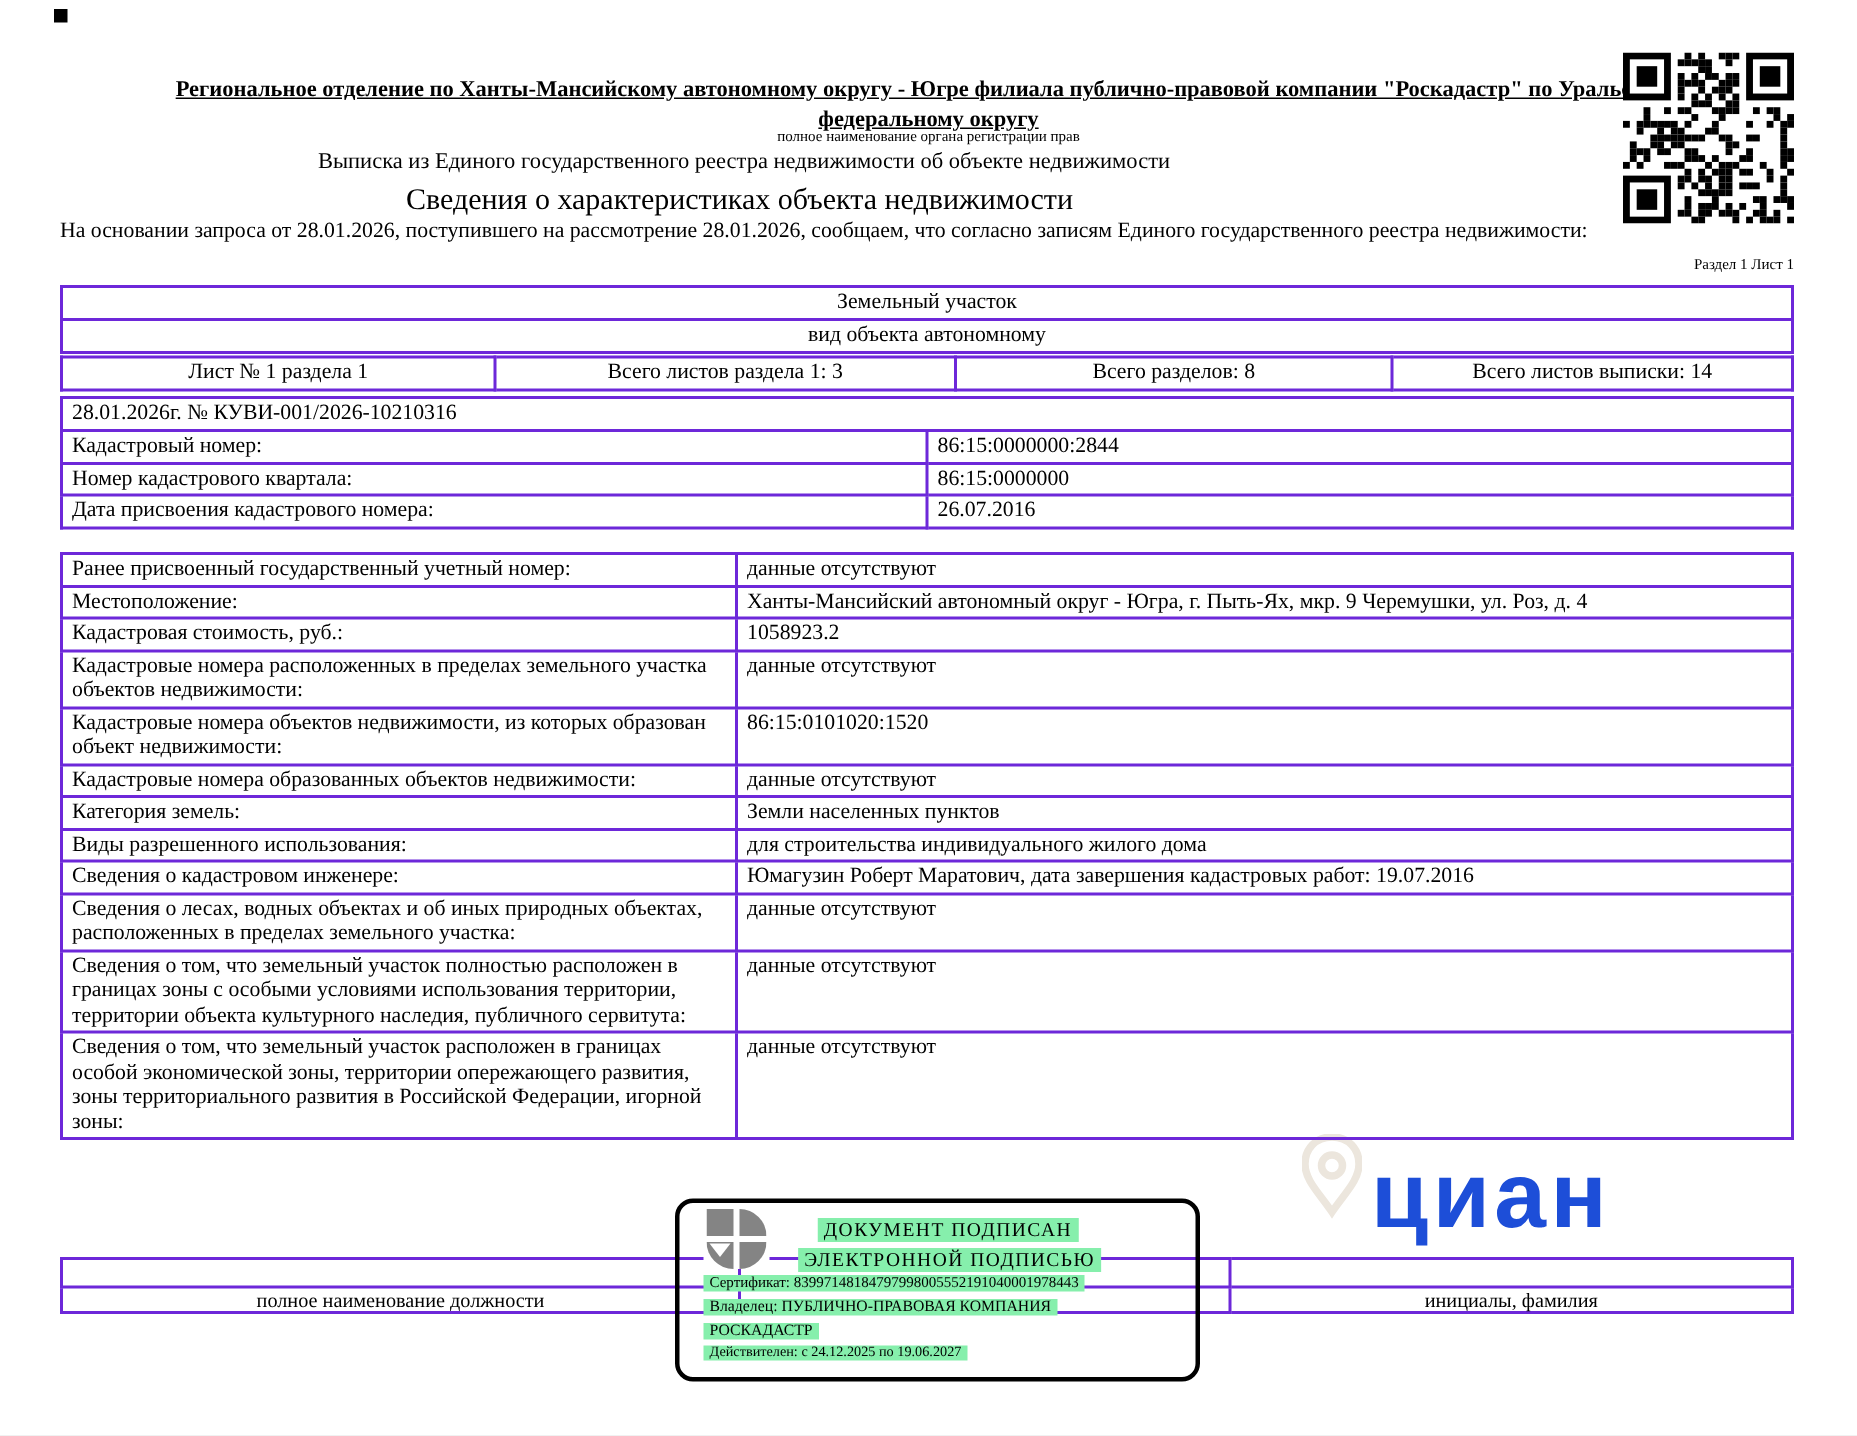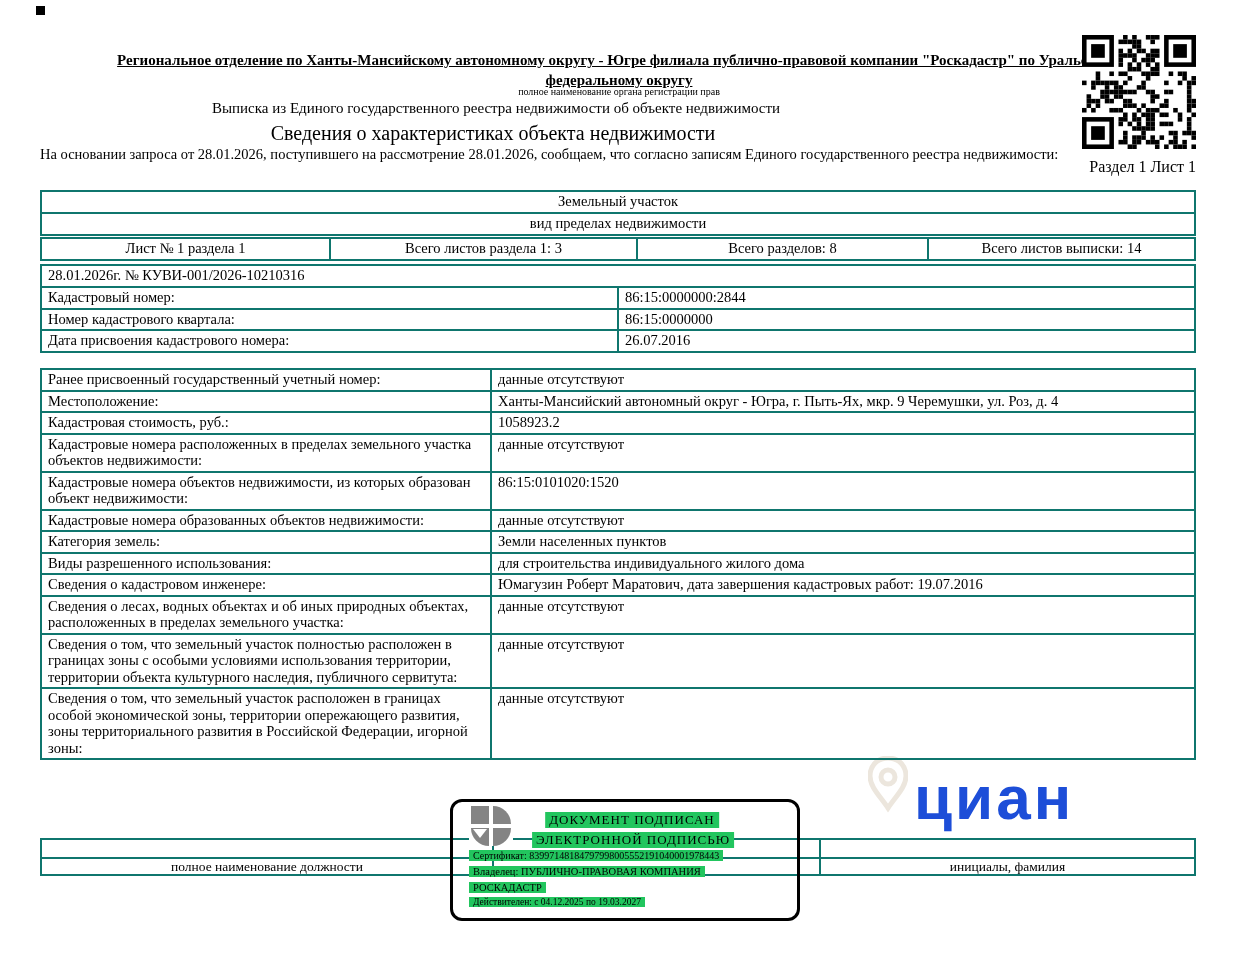--- a/index.html
+++ b/index.html
@@ -1,38 +1,38 @@
 <!DOCTYPE html>
 <html><head>
 <meta charset="utf-8">
 <style>
   html,body{margin:0;padding:0;background:#e8e8e8;}
   .page{position:relative;width:1238px;height:957px;background:#fff;margin:0 auto;
         font-family:"Liberation Serif","DejaVu Serif",serif;color:#000;overflow:hidden;}
   .abs{position:absolute;}
   .center{text-align:center;}
   .doc-table{position:absolute;left:40px;width:1156px;border-collapse:collapse;table-layout:fixed;z-index:2;}
-  .doc-table td{border:2px solid #0f766e;font-size:14.5px;line-height:16.5px;padding:1px 6px 2px 6px;vertical-align:top;background:transparent;}
+  .doc-table td{border:2px solid #6d28d9;font-size:14.5px;line-height:16.5px;padding:1px 6px 2px 6px;vertical-align:top;background:transparent;}
   .ctr td{text-align:center;}
   .lblcol{width:436px;}
   .orgname{left:100px;width:1038px;top:50px;font-weight:bold;font-size:15px;text-decoration:underline;line-height:20px;z-index:2;}
   .smallcap{left:0;width:1238px;top:86px;font-size:10px;z-index:2;}
   .doctitle{left:0;width:992px;top:100px;font-size:15px;z-index:2;}
   .docsub{left:0;width:986px;top:122px;font-size:20px;z-index:2;}
   .reqline{left:40px;width:1170px;top:146px;font-size:14.5px;z-index:2;}
-  .sectlbl{right:42px;top:158px;font-size:16px;z-index:2;margin-left:48px;}
+  .sectlbl{right:42px;top:171px;font-size:10px;z-index:2;margin-left:48px;}
   .speck{left:36px;top:6px;width:9px;height:9px;background:#000;z-index:2;}
   
   .foot{top:838px;z-index:1;}
   .foot td{font-size:13.5px;line-height:15px;padding:0;}
   .foot .r1 td{height:17px;}
   .foot .r2 td{height:15px;text-align:center;}
   
   .stamp{left:450px;top:799px;width:344px;height:116px;border:3px solid #000;border-radius:12px;z-index:3;background:transparent;}
-  .st-line{position:absolute;background:#22c55e;padding:0 4px;white-space:nowrap;}
+  .st-line{position:absolute;background:#86efac;padding:0 4px;white-space:nowrap;}
   .st-t1{left:50%;transform:translateX(-46%);top:10px;font-size:13px;letter-spacing:1px;}
   .st-t2{left:50%;transform:translateX(-46%);top:30px;font-size:13px;letter-spacing:1px;}
   .st-cert{left:16px;top:48px;font-size:10px;}
   .st-own{left:16px;top:64px;font-size:10.5px;}
   .st-own2{left:16px;top:80px;font-size:10.5px;}
   .st-val{left:16px;top:95px;font-size:9.5px;}
   .st-logo{position:absolute;left:16px;top:4px;width:40px;height:40px;background:#fff;padding:0 2px;}
   
   .wm{left:868px;top:762px;z-index:0;color:#1d4ed8;font-family:"Liberation Sans","DejaVu Sans",sans-serif;
       font-weight:bold;font-size:62px;letter-spacing:3px;display:flex;align-items:flex-start;gap:6px;}
@@ -261,21 +261,21 @@
         <rect x="4.56" y="86.63999999999999" width="22.799999999999997" height="22.799999999999997" fill="#fff"></rect>
         <rect x="9.12" y="91.19999999999999" width="13.68" height="13.68" fill="#000"></rect>
       </svg></div>
 
   <table class="doc-table ctr" style="top:190px">
     <tbody>
         <tr>
           <td style="height:17px">Земельный участок</td>
         </tr>
     <tr>
-          <td style="height:17px">вид пределах недвижимости</td>
+          <td style="height:17px">вид объекта автономному</td>
         </tr>
   </tbody>
     </table>
 
   <table class="doc-table ctr" style="top:237px">
     <tbody>
         <tr>
       <td style="width:275px;height:17px">Лист № 1 раздела 1</td>
       <td style="width:293px">Всего листов раздела 1: 3</td>
       <td style="width:277px">Всего разделов: 8</td>
@@ -387,16 +387,16 @@
         <path d="M22 22 L40 22 A18 18 0 0 1 22 40 Z" fill="#848484"></path>
         <path d="M18 22 L18 40 A18 18 0 0 1 0 22 Z" fill="#848484"></path>
         <path d="M2 23 L16 23 L9 32 Z" fill="#ffffff"></path>
       </svg>
     </span>
     <span class="st-line st-t1">ДОКУМЕНТ ПОДПИСАН</span>
     <span class="st-line st-t2">ЭЛЕКТРОННОЙ ПОДПИСЬЮ</span>
     <span class="st-line st-cert">Сертификат: 83997148184797998005552191040001978443</span>
     <span class="st-line st-own">Владелец: ПУБЛИЧНО-ПРАВОВАЯ КОМПАНИЯ</span>
     <span class="st-line st-own2">РОСКАДАСТР</span>
-    <span class="st-line st-val">Действителен: с 04.12.2025 по 19.03.2027</span>
+    <span class="st-line st-val">Действителен: с 24.12.2025 по 19.06.2027</span>
   </div>
 
 </div>
 
 </body></html>

